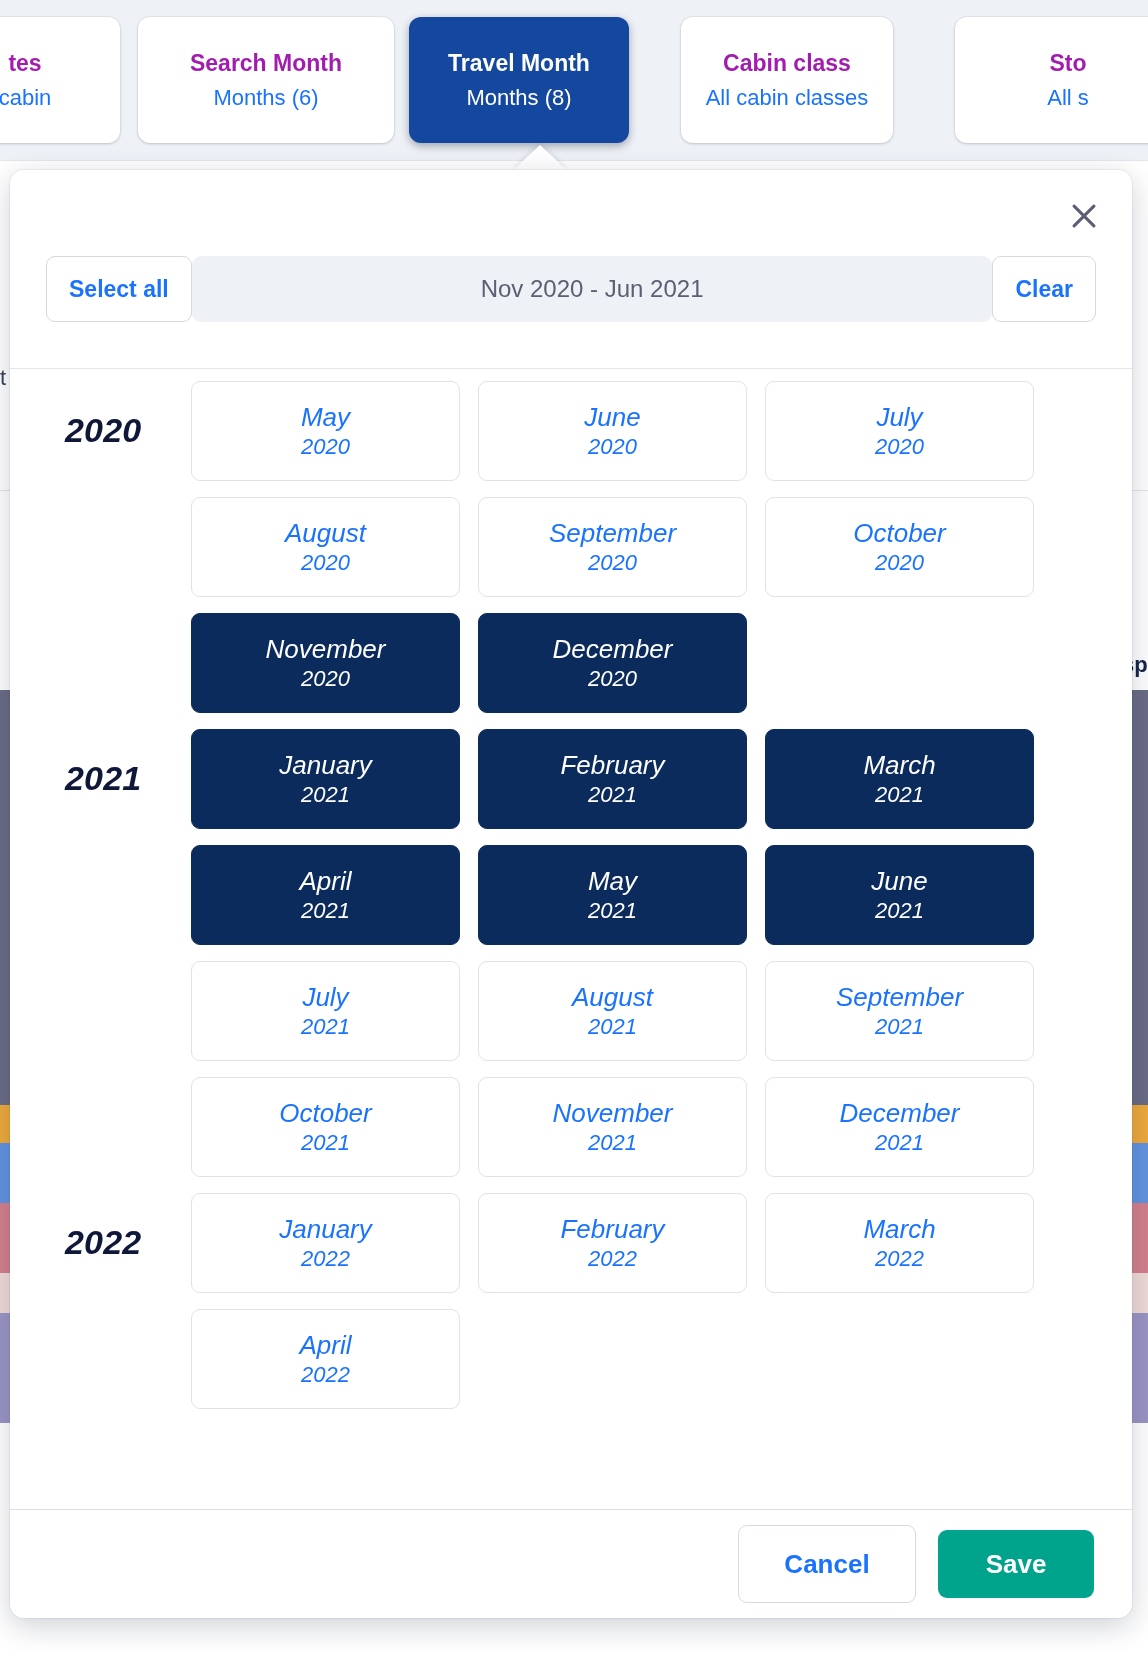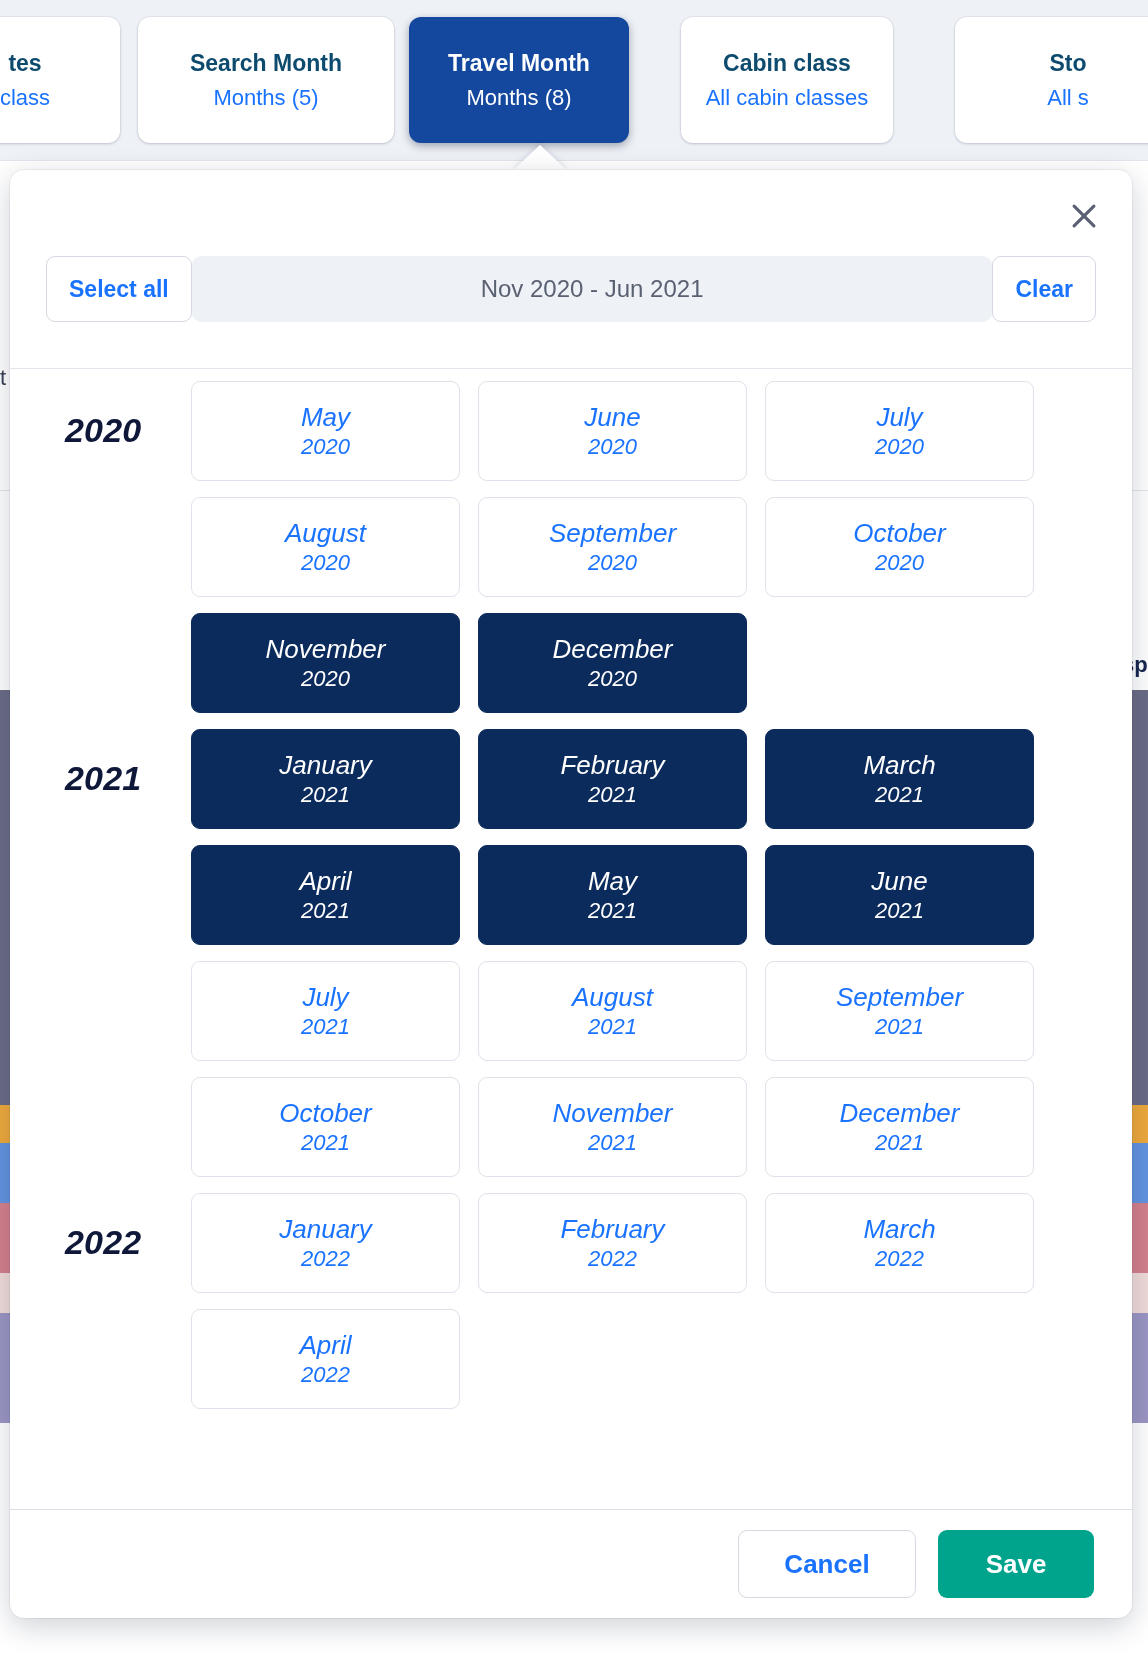--- a/index.html
+++ b/index.html
@@ -16,21 +16,21 @@
     position:absolute; left:0; top:0; width:1148px; height:160px;
     background:#eef1f6;
   }
   .chip {
     position:absolute; top:17px; height:126px;
     background:#ffffff; border-radius:12px;
     box-shadow:0 1px 3px rgba(20,30,60,.18), 0 0 0 1px rgba(20,30,60,.04);
     display:flex; flex-direction:column; align-items:center; justify-content:center;
     gap:8px; overflow:hidden;
   }
-  .chip .c-title { font-size:23px; font-weight:700; color:#0c4a6e; white-space:nowrap; }
+  .chip .c-title { font-size:23px; font-weight:700; color:#a21caf; white-space:nowrap; }
   .chip .c-sub   { font-size:22px; font-weight:400; color:#1a73ff; white-space:nowrap; }
   .chip.active {
     background:#14489e; box-shadow:0 3px 8px rgba(10,20,50,.35);
   }
   .chip.active .c-title, .chip.active .c-sub { color:#ffffff; }
 
   .bg-page {
     position:absolute; left:0; top:160px; width:1148px; height:1514px;
     background:#ffffff;
   }
@@ -104,21 +104,21 @@
   
   .modal-foot {
     position:absolute; left:0; right:0; bottom:0; height:109px;
     border-top:1px solid #dcdfe8;
     display:flex; align-items:center; justify-content:flex-end; gap:22px;
     padding:0 38px;
   }
   .btn-cancel {
     background:#ffffff; border:1px solid #d5d9e2; border-radius:9px;
     color:#1a73ff; font-size:26px; font-weight:700;
-    height:68px; width:178px; cursor:pointer;
+    height:78px; width:178px; cursor:pointer;
     font-family:"Liberation Sans", sans-serif;
   }
   .btn-save {
     background:#00a38c; border:none; border-radius:9px;
     color:#ffffff; font-size:26px; font-weight:700;
     height:68px; width:156px; cursor:pointer;
     font-family:"Liberation Sans", sans-serif;
   }
 </style>
 </head>
@@ -148,25 +148,25 @@
       <div class="bg-strip-right" style="position: absolute; top: 1143px; height: 60px; background: rgb(98, 148, 224); left: 1127px; width: 21px;"></div>
       <div class="bg-strip-right" style="position: absolute; top: 1203px; height: 70px; background: rgb(212, 128, 140); left: 1127px; width: 21px;"></div>
       <div class="bg-strip-right" style="position: absolute; top: 1273px; height: 40px; background: rgb(240, 219, 216); left: 1127px; width: 21px;"></div>
       <div class="bg-strip-right" style="position: absolute; top: 1313px; height: 110px; background: rgb(155, 150, 196); left: 1127px; width: 21px;"></div>
     </div>
 
   <div class="bg-toolbar">
     <div id="chips">
         <div class="chip" style="left: -70px; width: 190px;">
           <div class="c-title">tes</div>
-          <div class="c-sub">class</div>
+          <div class="c-sub">cabin</div>
         </div>
         <div class="chip" style="left: 138px; width: 256px;">
           <div class="c-title">Search Month</div>
-          <div class="c-sub">Months (5)</div>
+          <div class="c-sub">Months (6)</div>
         </div>
         <div class="chip active" style="left: 409px; width: 220px;">
           <div class="c-title">Travel Month</div>
           <div class="c-sub">Months (8)</div>
         </div>
         <div class="chip" style="left: 681px; width: 212px;">
           <div class="c-title">Cabin class</div>
           <div class="c-sub">All cabin classes</div>
         </div>
         <div class="chip" style="left: 955px; width: 226px;">

